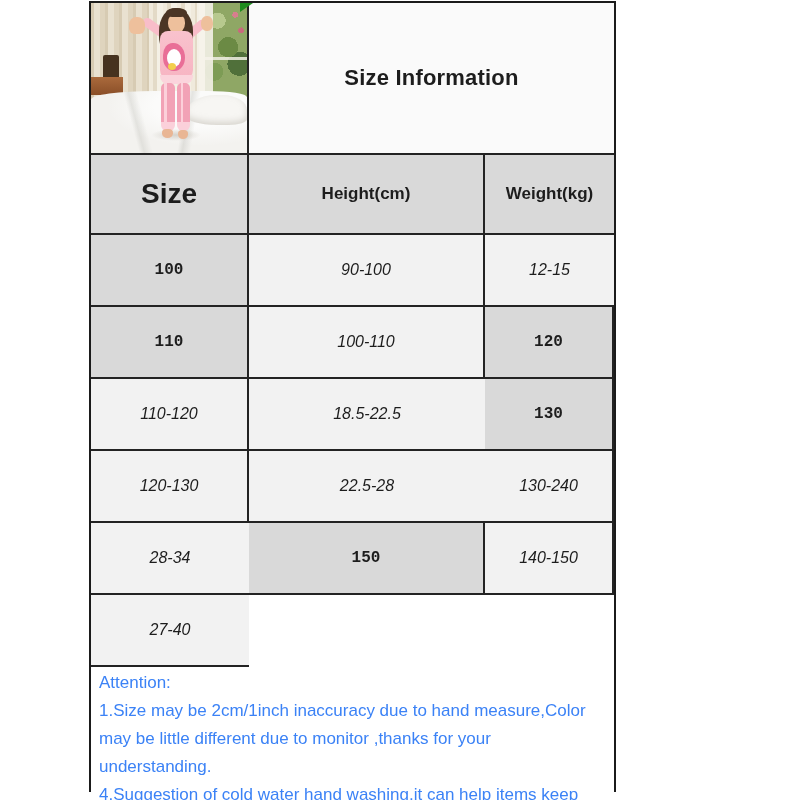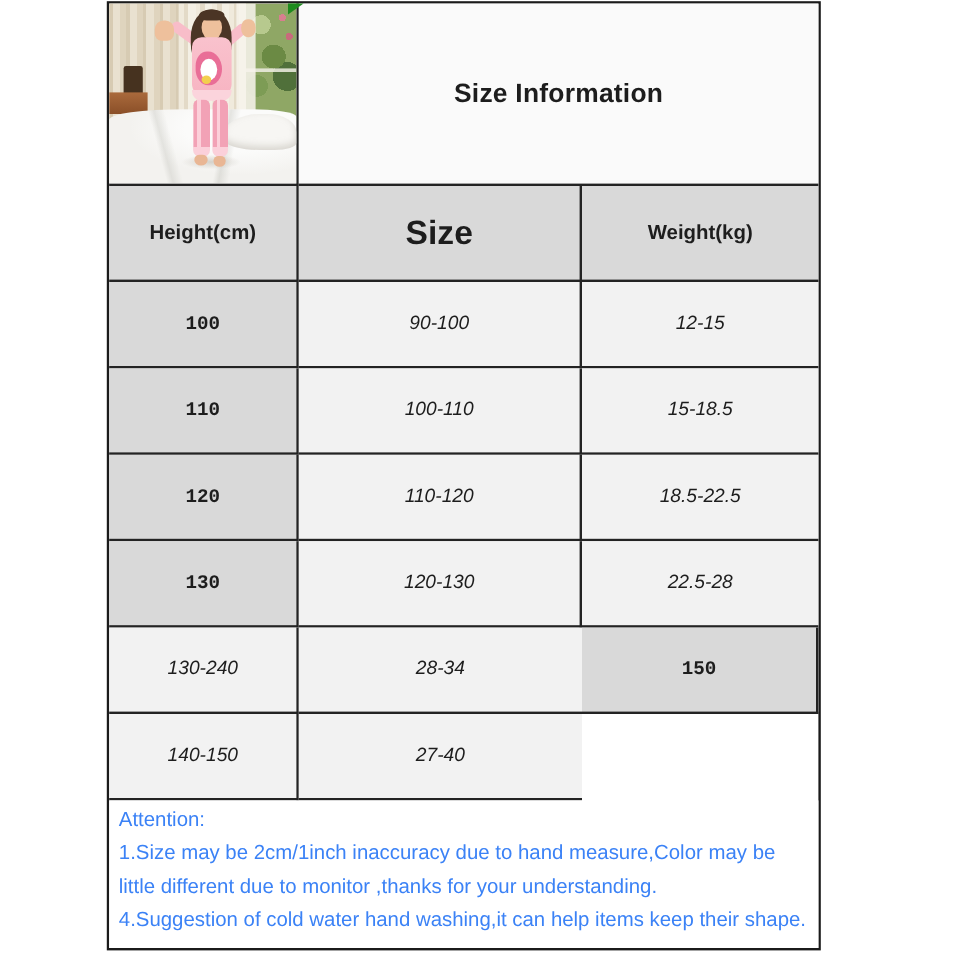--- a/index.html
+++ b/index.html
@@ -2,21 +2,21 @@
 <html><head>
 <meta charset="utf-8">
 <style>
   html,body{margin:0;padding:0;}
   body{
     width:800px;height:800px;background:#ffffff;
     font-family:"Liberation Sans","DejaVu Sans",sans-serif;
     color:#1d1d1d;position:relative;overflow:hidden;
   }
   .size-table{
-    position:absolute;left:89px;top:1px;width:595px;height:791px;
+    position:absolute;left:89px;top:1px;width:527px;height:791px;
     box-sizing:border-box;border:2px solid #1b1b1b;background:#ffffff;
     display:grid;
     grid-template-columns:158px 236px 1fr;
     grid-template-rows:152px 80px repeat(6,72px) 1fr;
   }
   .cell{
     box-sizing:border-box;
     border-right:2px solid #232323;border-bottom:2px solid #232323;
     display:flex;align-items:center;justify-content:center;
     text-align:center;
@@ -135,31 +135,30 @@
     <div class="g-leg-l"></div>
     <div class="g-leg-r"></div>
     <div class="g-foot-l"></div>
     <div class="g-foot-r"></div>
   </div>
   <div class="cell title-cell no-r">
     <div class="corner-tri"></div>
     <span>Size Information</span>
   </div>
 
+  <div class="cell hdr size-hdr">Size</div>
   <div class="cell hdr">Height(cm)</div>
-  <div class="cell hdr size-hdr">Size</div>
   <div class="cell hdr no-r">Weight(kg)</div>
 
   <div class="cell size-val">100</div>
   <div class="cell data-val">90-100</div>
   <div class="cell data-val no-r">12-15</div>
 
   <div class="cell size-val">110</div>
   <div class="cell data-val">100-110</div>
-  <div class="cell data-val no-r">15-18.5</div>
 
   <div class="cell size-val">120</div>
   <div class="cell data-val">110-120</div>
   <div class="cell data-val no-r">18.5-22.5</div>
 
   <div class="cell size-val">130</div>
   <div class="cell data-val">120-130</div>
   <div class="cell data-val no-r">22.5-28</div>
 
   <div class="cell data-val">130-240</div>

